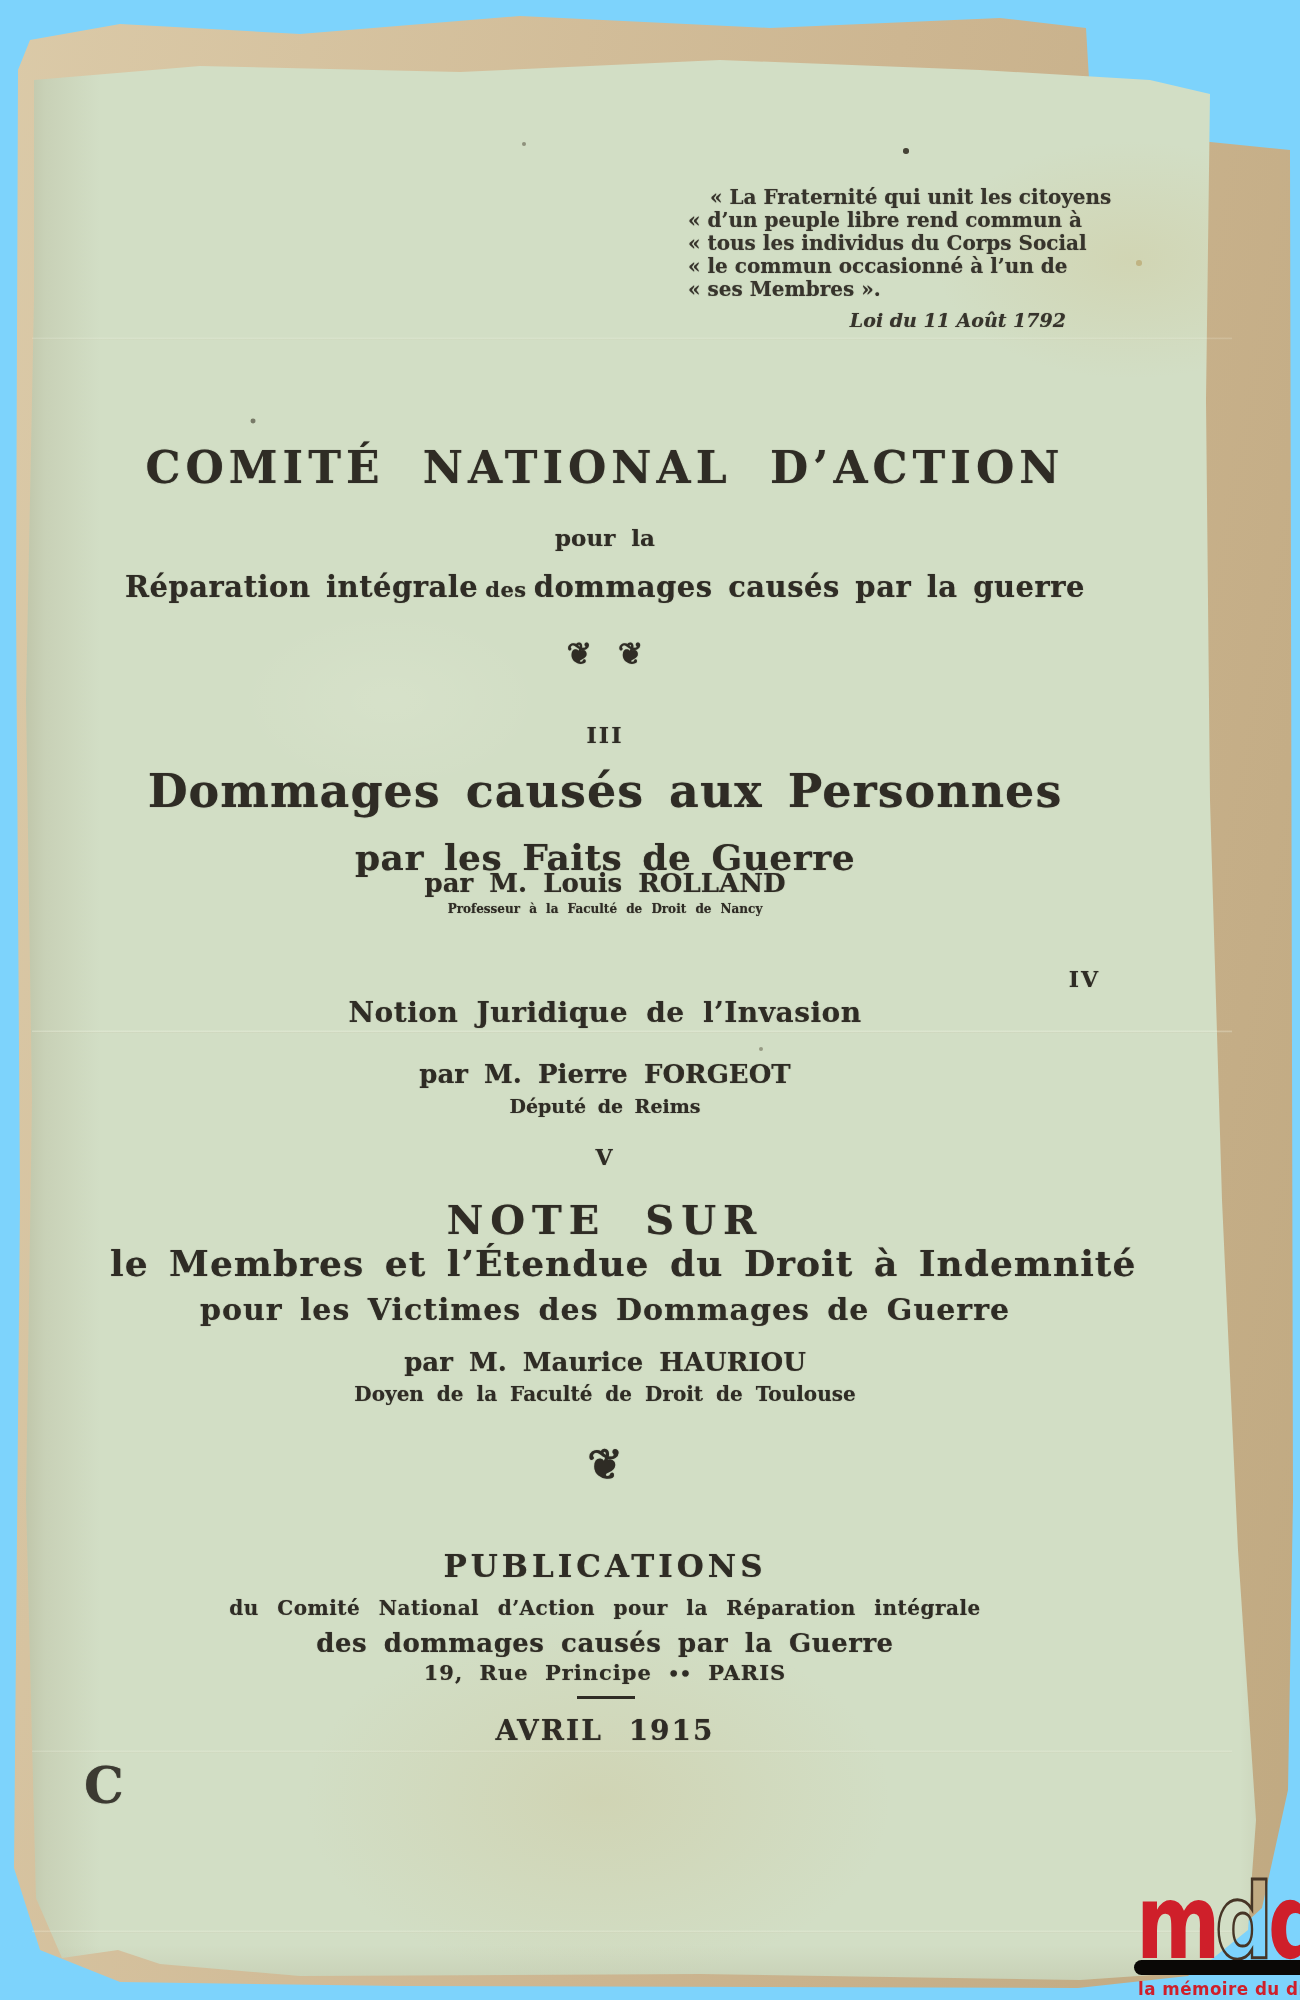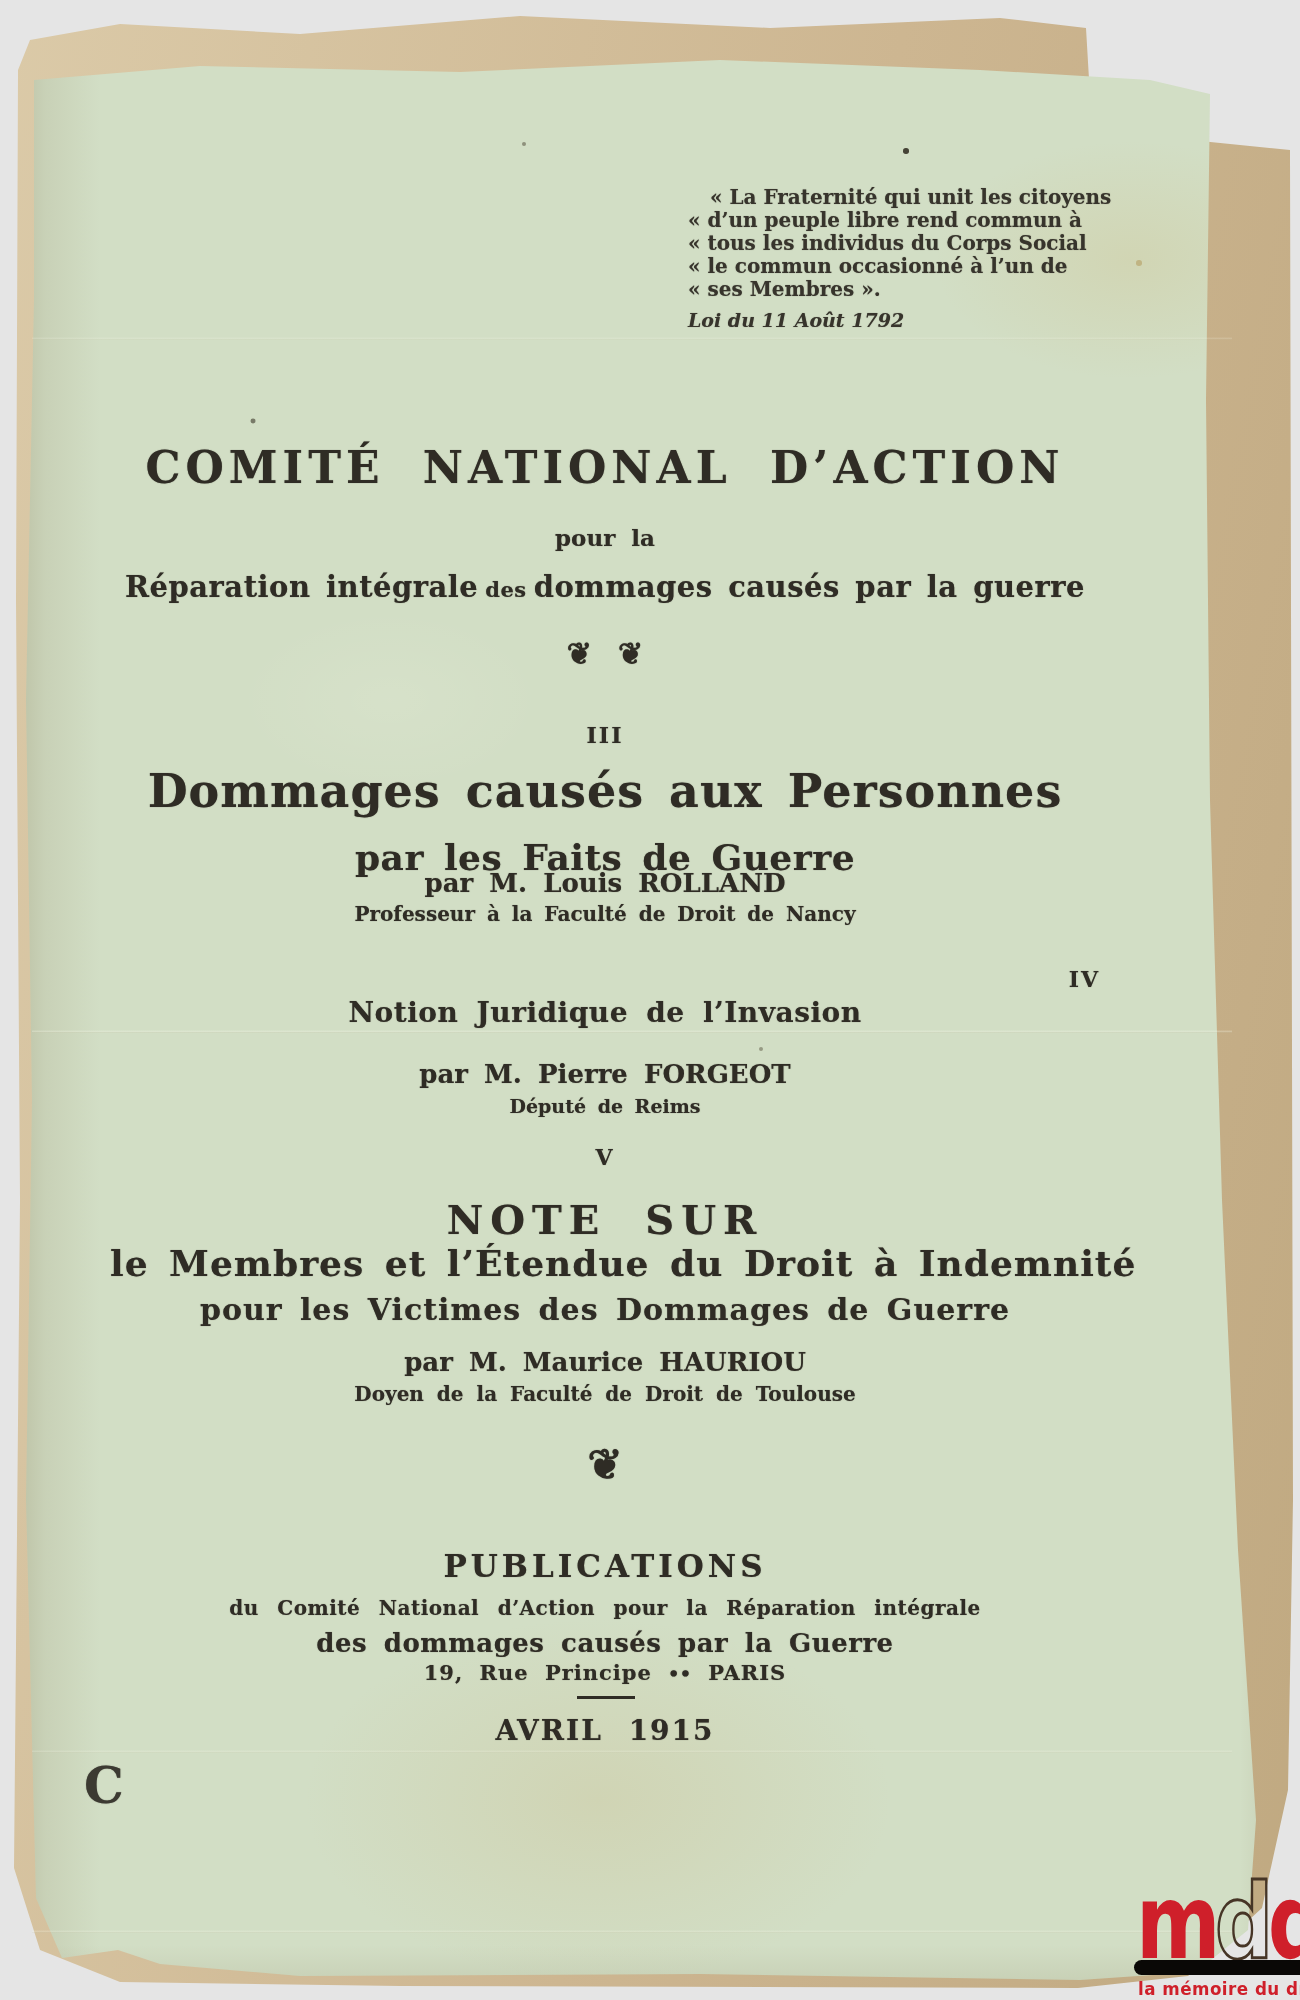--- a/index.html
+++ b/index.html
@@ -1,18 +1,18 @@
 <!DOCTYPE html>
 <html lang="fr"><head>
 <meta charset="utf-8">
 <style>
   html, body { margin:0; padding:0; background:#0b0906; }
   .stage {
     position:relative; width:1300px; height:2000px;
-    background:#e5e5e5; overflow:hidden;
+    background:#7dd3fc; overflow:hidden;
     font-family:"DejaVu Serif","Liberation Serif",serif;
   }
   
   .backing {
     position:absolute; left:0; top:0; width:1300px; height:2000px;
     background:linear-gradient(100deg,#dbcaa8 0%,#cdb691 55%,#c0a981 100%);
     clip-path:polygon(18px 70px,30px 40px,120px 24px,300px 34px,520px 16px,770px 28px,
       1000px 18px,1086px 28px,1092px 130px,1290px 150px,1293px 1500px,1288px 1790px,
       1262px 1908px,1188px 1976px,1078px 1988px,400px 1986px,120px 1982px,40px 1950px,
       14px 1868px,20px 1200px,16px 600px);
@@ -53,34 +53,34 @@
     color:#2f2c25; font-weight:bold;
     text-shadow:0 0 1px rgba(47,44,37,0.55);
     white-space:nowrap;
   }
   .epigraph {
     position:absolute; left:688px; top:186px; width:430px; text-align:left;
     color:#37342c; font-weight:bold; text-shadow:0 0 1px rgba(55,52,44,0.5);
   }
   .ep-line { font-size:20px; line-height:23px; white-space:nowrap; }
   .ep-line.first { text-indent:22px; }
-  .ep-attr { margin-top:8px; font-size:19px; font-style:italic; padding-right:52px; }
+  .ep-attr { margin-top:8px; font-size:19px; font-style:italic; text-align:right; padding-right:52px; }
   .t-comite     { top:442px;  font-size:44px; letter-spacing:5px;  word-spacing:18px; }
   .t-pourla     { top:524px;  font-size:23px; word-spacing:8px; }
   .t-reparation { top:570px;  font-size:29px; letter-spacing:0.5px; word-spacing:5px; }
   .small-des    { font-size:21px; margin:0 7px; }
   .orn2         { top:636px;  font-size:30px; }
   .orn2 .fleuron{ margin:0 13px; }
   .orn1         { top:1440px; font-size:42px; }
   .num          { font-size:22px; letter-spacing:2px; }
   .num3 { top:722px; }  .num4 { top:966px;text-align:right; }  .num5 { top:1144px; }
   .s3t1  { top:764px;  font-size:46px; letter-spacing:1px;   word-spacing:8px; }
   .s3t2  { top:816px;  font-size:36px; letter-spacing:0.5px; word-spacing:7px;margin-top:20px; }
   .s3by  { top:868px;  font-size:26px; word-spacing:7px; }
-  .s3role{ top:902px;  font-size:20px; word-spacing:5px; }
+  .s3role{ top:902px;  font-size:12px; word-spacing:5px; }
   .s4t1  { top:996px;  font-size:28px; letter-spacing:0.5px; word-spacing:8px; }
   .s4by  { top:1059px; font-size:26px; word-spacing:7px; }
   .s4role{ top:1095px; font-size:19px; word-spacing:5px; }
   .s5t1  { top:1196px; font-size:40px; letter-spacing:7px; word-spacing:18px; }
   .s5t2  { top:1242px; font-size:36px; letter-spacing:1px; word-spacing:7px; }
   .s5t3  { top:1292px; font-size:30px; letter-spacing:1px; word-spacing:6px; }
   .s5by  { top:1347px; font-size:26px; word-spacing:7px; }
   .s5role{ top:1382px; font-size:20px; word-spacing:6px; }
   .pub-h    { top:1548px; font-size:31px; letter-spacing:4px; word-spacing:6px; }
   .pub1     { top:1596px; font-size:20px; letter-spacing:0.5px; word-spacing:11px; }

